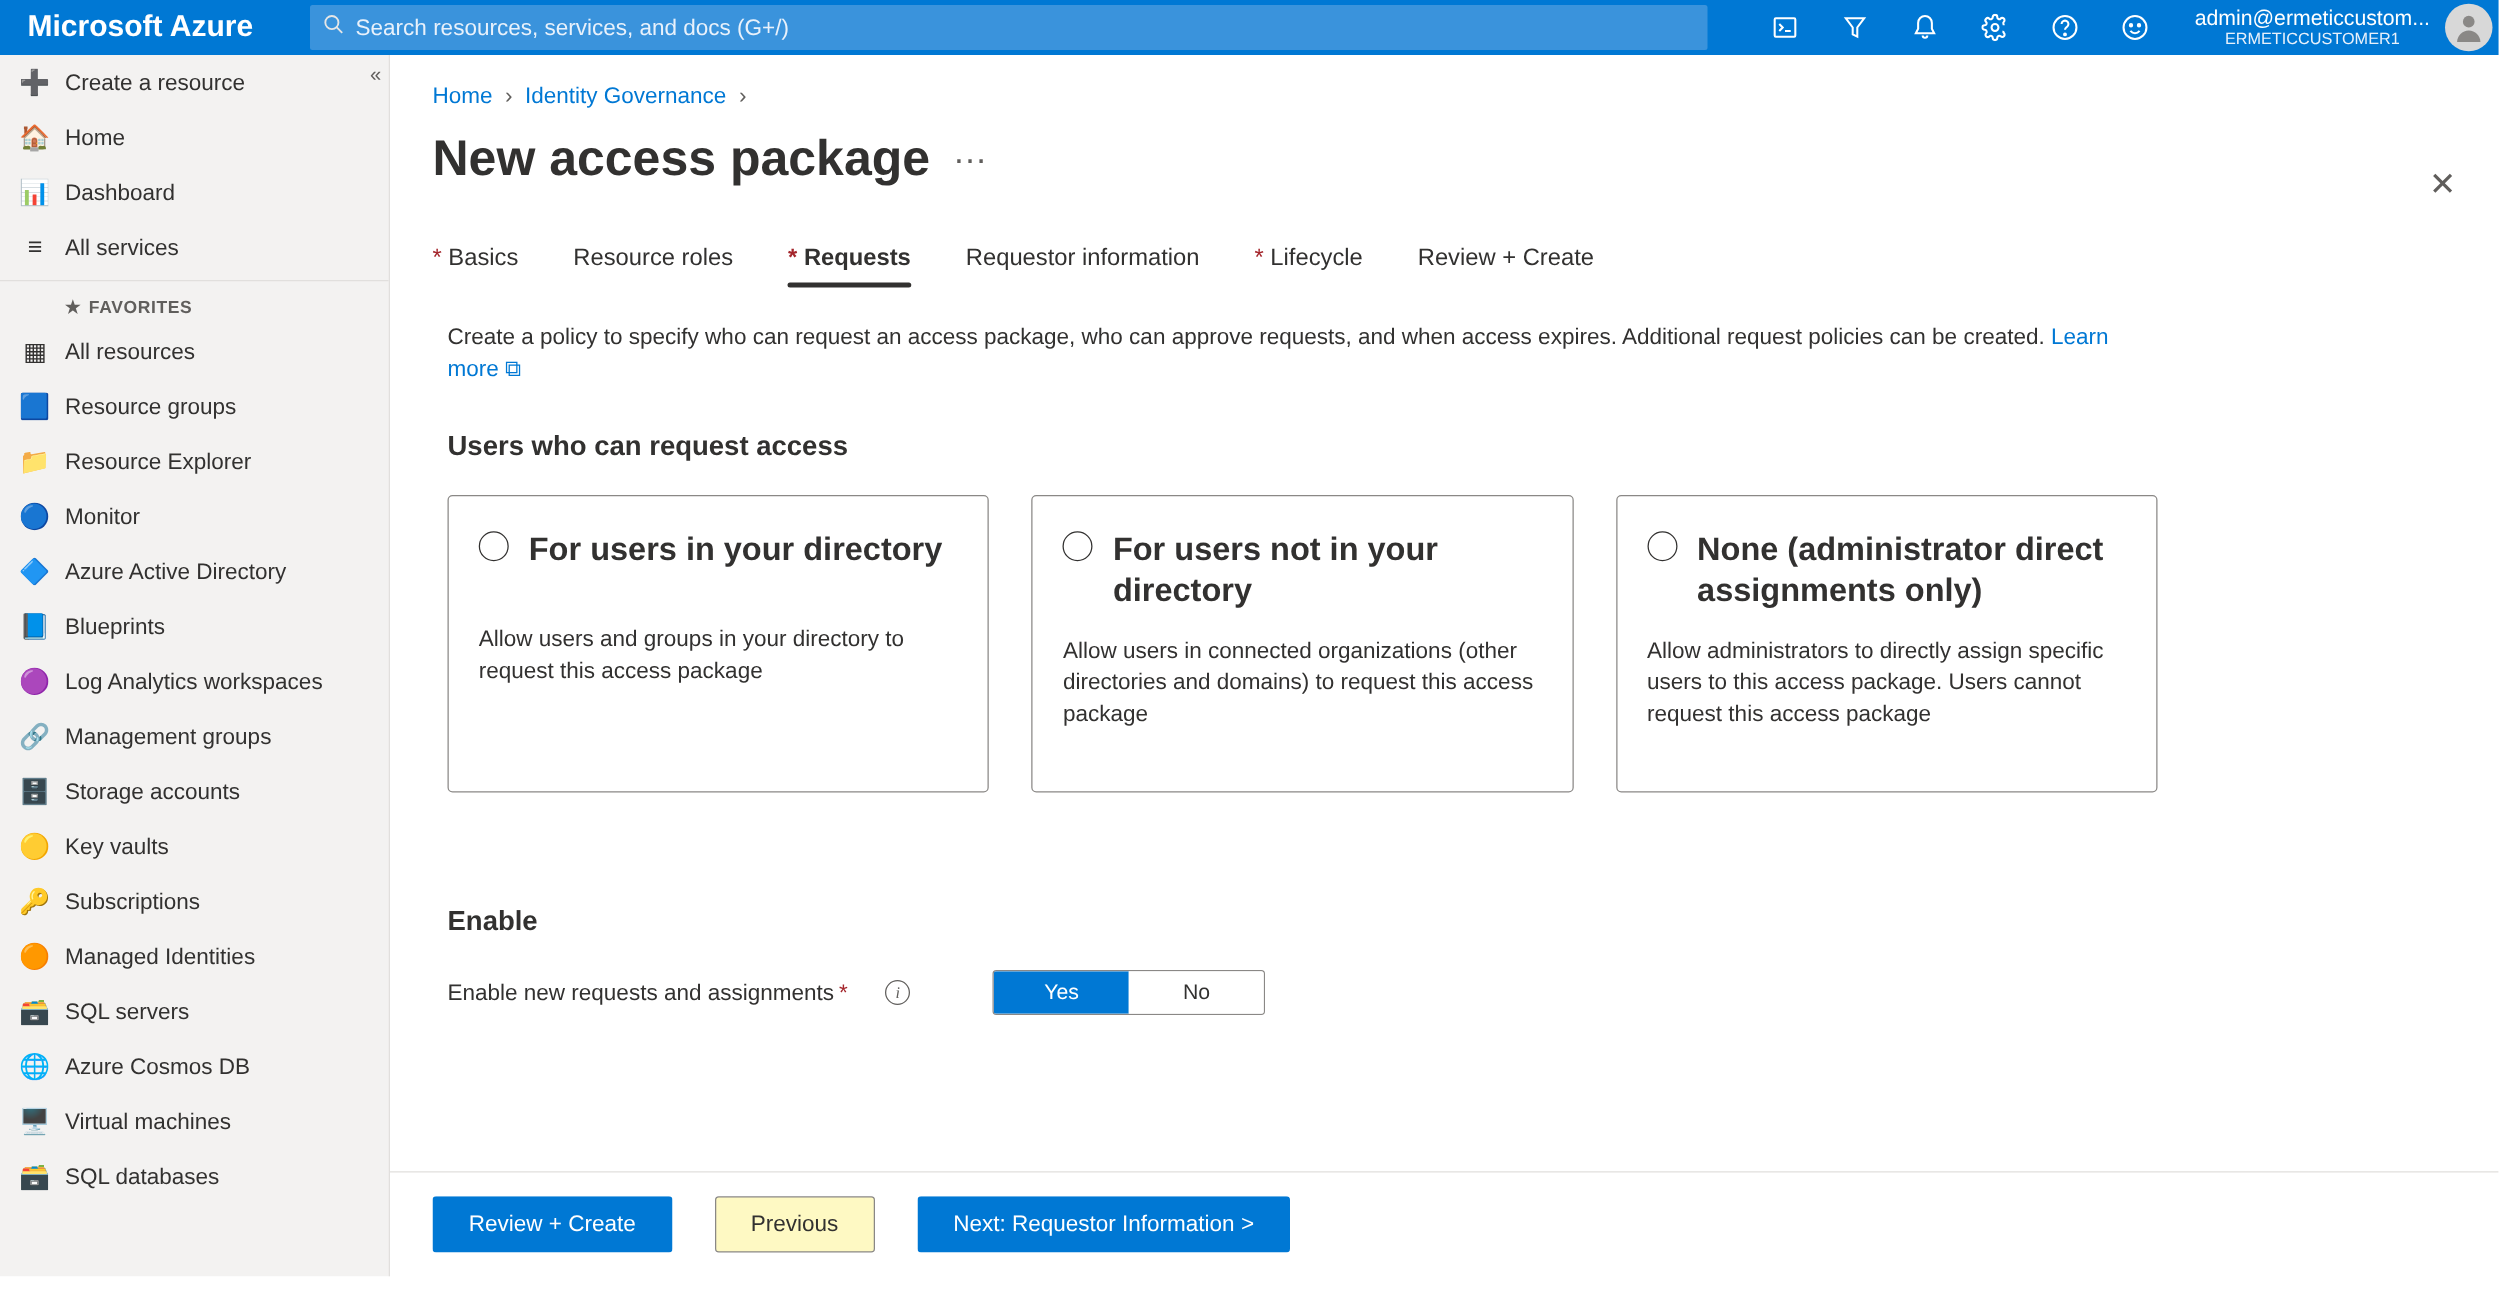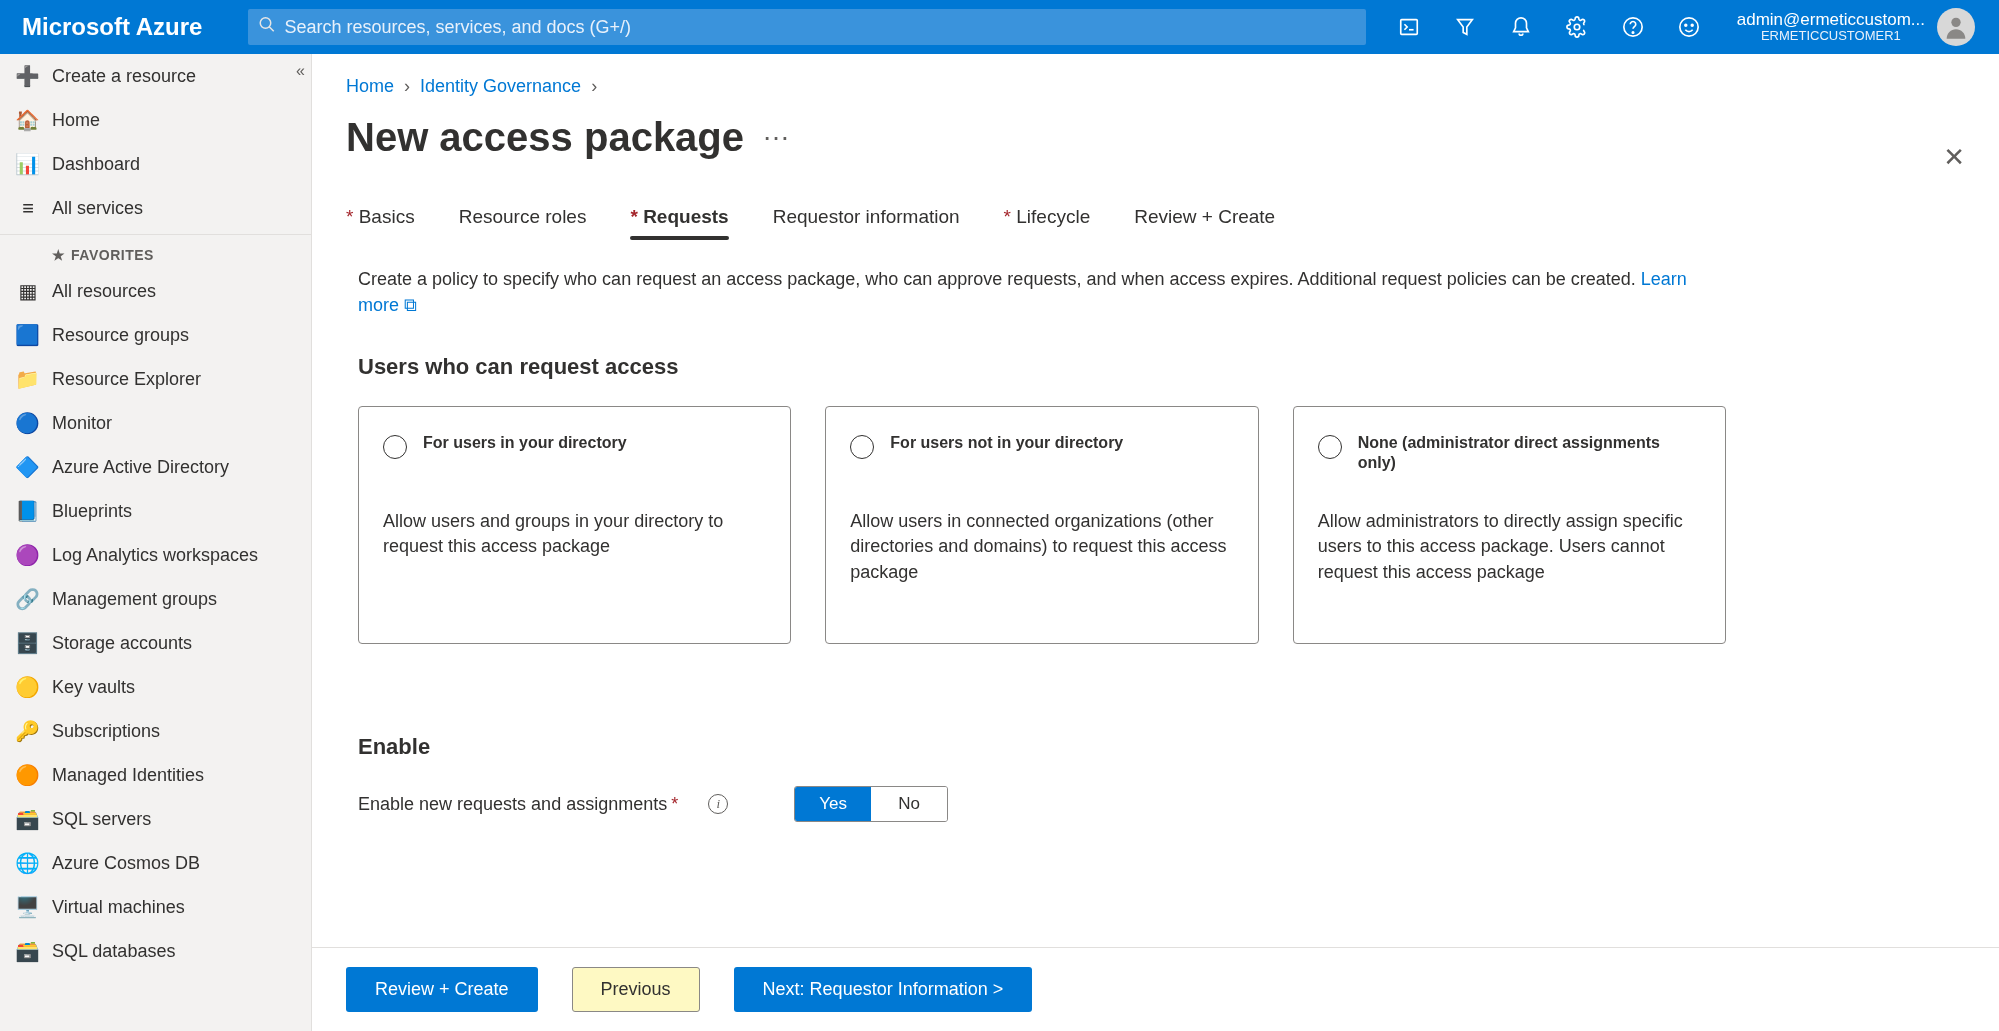--- a/index.html
+++ b/index.html
@@ -1,19 +1,19 @@
 <!DOCTYPE html>
 <html><head>
 <meta charset="utf-8">
 <style>
   * { box-sizing: border-box; margin: 0; padding: 0; }
   html, body { height: 100%; font-family: "Segoe UI", Arial, sans-serif; font-size: 17px; color: #323130; background: #ffffff; overflow: hidden; }
 
   
-  .topbar { height: 54px; background: #0078d4; display: flex; align-items: center; padding: 0 24px 0 22px; color: #fff; }
+  .topbar { height: 44px; background: #0078d4; display: flex; align-items: center; padding: 0 5px 0 22px; color: #fff; }
   .brand { font-size: 24px; font-weight: 600; margin-right: 46px; white-space: nowrap; }
   .search-wrap { position: relative; flex: 0 0 1118px; }
   .search-wrap .icon-search { position: absolute; left: 10px; top: 50%; transform: translateY(-50%); color: #e6e6e6; }
   .search-input { width: 100%; height: 36px; background: #3a93dc; border: none; border-radius: 2px; padding: 0 12px 0 36px; color: #fff; font-size: 18px; }
   .search-input::placeholder { color: #e8f1fb; }
   .topbar-spacer { flex: 1; }
   .topbar-icons { display: flex; gap: 32px; align-items: center; }
   .topbar-icon { width: 24px; height: 24px; display: flex; align-items: center; justify-content: center; cursor: pointer; }
   .topbar-icon svg { stroke: #fff; fill: none; }
   .account { display: flex; align-items: center; gap: 12px; margin-left: 36px; }
@@ -55,30 +55,30 @@
 
   .form-area { max-width: 1380px; padding-left: 12px; }
   .intro { font-size: 18px; color: #323130; line-height: 1.45; margin-bottom: 36px; }
   .intro a { color: #0078d4; text-decoration: none; }
   .section-heading { font-size: 22px; font-weight: 700; margin-bottom: 26px; }
 
   .cards { display: flex; gap: 34px; margin-bottom: 90px; }
   .card { flex: 1; border: 1px solid #8a8886; border-radius: 4px; padding: 26px 24px 30px 24px; cursor: pointer; min-height: 238px; }
   .card-top { display: flex; align-items: flex-start; gap: 16px; margin-bottom: 20px; min-height: 56px; }
   .radio { width: 24px; height: 24px; border: 1.5px solid #323130; border-radius: 50%; flex-shrink: 0; margin-top: 2px; }
-  .card-title { font-size: 16px; font-weight: 700; line-height: 1.25; }
+  .card-title { font-size: 26px; font-weight: 700; line-height: 1.25; }
   .card-desc { font-size: 18px; color: #323130; line-height: 1.4; }
 
   .enable-row { display: flex; align-items: center; gap: 30px; margin-bottom: 24px; }
   .enable-label { font-size: 18px; }
   .req-star { color: #a4262c; margin-left: 4px; }
   .info-icon { width: 20px; height: 20px; border: 1.2px solid #605e5c; border-radius: 50%; display: inline-flex; align-items: center; justify-content: center; font-size: 13px; color: #605e5c; font-style: italic; font-family: Georgia, serif; cursor: help; }
 
   .toggle { display: flex; border: 1px solid #8a8886; border-radius: 3px; overflow: hidden; margin-left: 36px; }
-  .toggle-opt { width: 76px; text-align: center; padding: 7px 0; font-size: 17px; cursor: pointer; background: #fff; color: #323130; }
+  .toggle-opt { width: 108px; text-align: center; padding: 7px 0; font-size: 17px; cursor: pointer; background: #fff; color: #323130; }
   .toggle-opt.active { background: #0078d4; color: #fff; }
 
   
   .footer { height: 84px; border-top: 1px solid #e1dfdd; display: flex; align-items: center; gap: 34px; padding: 0 34px; }
   .btn { padding: 11px 28px; font-size: 18px; border-radius: 3px; cursor: pointer; border: 1px solid transparent; }
   .btn.primary { background: #0078d4; color: #fff; }
   .btn.secondary { background: #fef9c3; color: #323130; border-color: #8a8886; }
 
 </style>
 </head>

